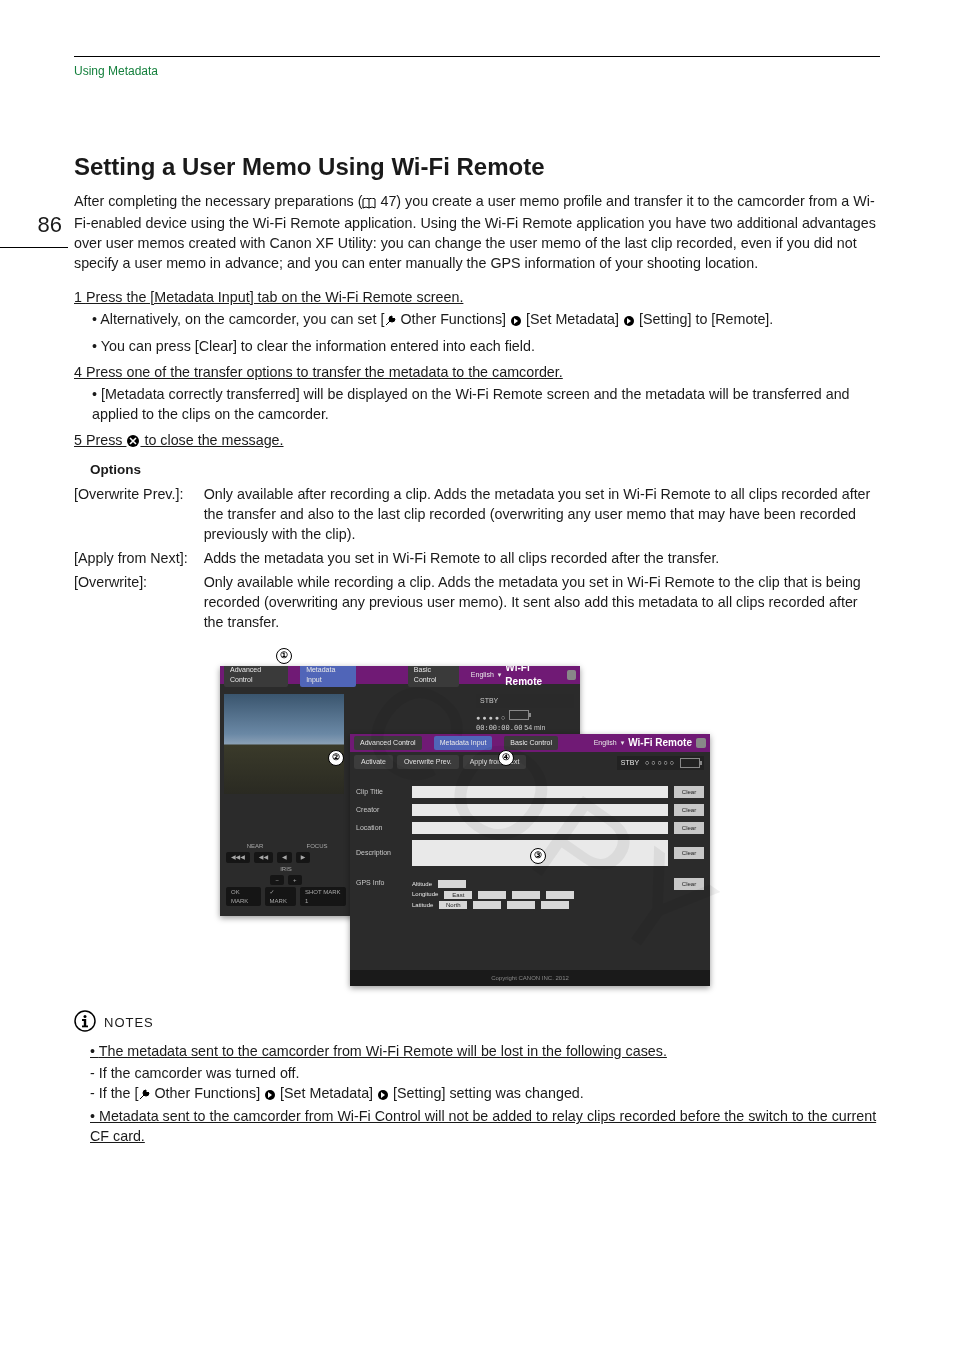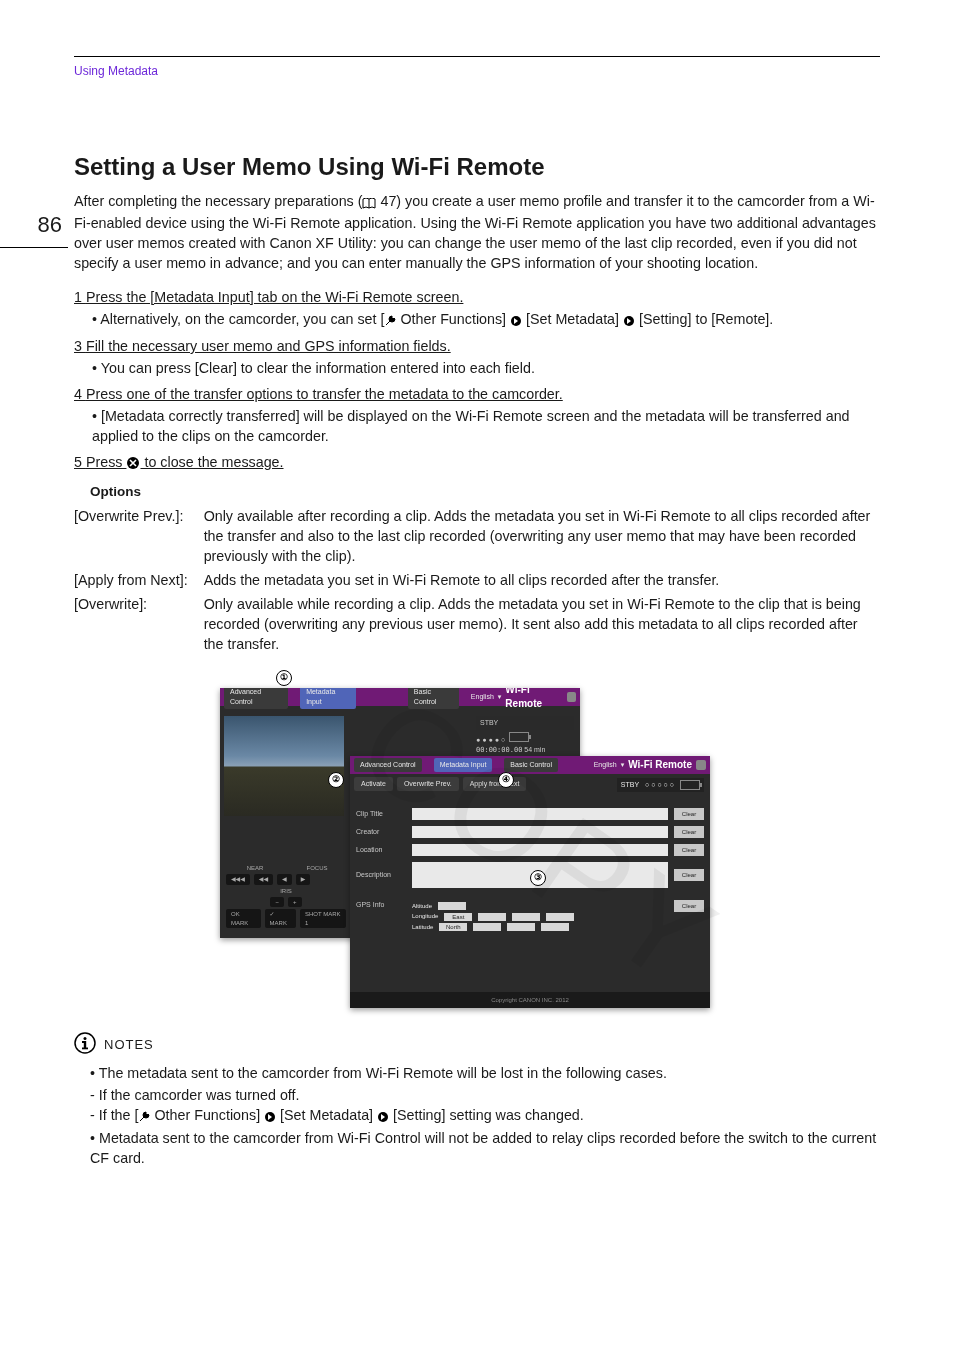--- a/index.html
+++ b/index.html
@@ -15,21 +15,21 @@
   .page {
     padding: 56px 74px 40px 74px;
     position: relative;
   }
   .top-rule {
     border-top: 1px solid #000;
     margin-bottom: 6px;
   }
   .running-head {
     font-size: 12px;
-    color: #6d28d9;
+    color: #15803d;
     margin-bottom: 70px;
   }
   .page-number-wrap {
     position: absolute;
     left: 0;
     top: 210px;
     width: 62px;
     text-align: right;
     border-bottom: 1px solid #000;
     padding: 0 6px 6px 0;
@@ -182,21 +182,21 @@
     text-align:center; font-size:9px; line-height:13px; background:#fff; color:#000; font-weight:600;
     z-index:10;
   }
   
   .notes-head {
     display:flex; align-items:center; gap:8px; margin: 18px 0 6px 0;
   }
   .notes-title { font-size:13px; letter-spacing:1px;}
   .notes ul { margin:0; padding-left:16px; list-style:none;}
   .notes ul li::before { content:"• "; }
-  .notes ul li { margin:2px 0;}
+  .notes ul li { margin:2px 0;text-decoration:underline;}
   .sub-dash { margin-left:16px; }
   .sub-dash::before { content:"- "; }
 </style>
 </head>
 <body>
 
 <div class="page">
   <div class="top-rule"></div>
   <div class="running-head">Using Metadata</div>
 
@@ -220,21 +220,20 @@
           <path d="M8 1 A3 3 0 1 0 11 4 L10 3 L9 4 L8 3 Z M6 6 L2 10" fill="#000" stroke="#000" stroke-width="1"></path>
         </svg></span><span> Other Functions] </span><span class="inline-icon arrow-icon"><svg width="12" height="12" viewBox="0 0 12 12">
           <circle cx="6" cy="6" r="5" fill="#000"></circle>
           <path d="M4 3 L8 6 L4 9 Z" fill="#fff"></path>
         </svg></span><span> [Set Metadata] </span><span class="inline-icon arrow-icon"><svg width="12" height="12" viewBox="0 0 12 12">
           <circle cx="6" cy="6" r="5" fill="#000"></circle>
           <path d="M4 3 L8 6 L4 9 Z" fill="#fff"></path>
         </svg></span><span> [Setting] to [Remote].</span>
   </div>
 
-  <div class="step">3 <span>Fill the necessary user memo and GPS information fields.</span></div>
   <div class="sub sub-bullet">You can press [Clear] to clear the information entered into each field.</div>
 
   <div class="step">4 <span>Press one of the transfer options to transfer the metadata to the camcorder.</span></div>
   <div class="sub sub-bullet">[Metadata correctly transferred] will be displayed on the Wi-Fi Remote screen and the metadata will be transferred and applied to the clips on the camcorder.</div>
 
   <div class="step">5 <span>Press </span><span class="inline-icon x-icon"><svg width="14" height="14" viewBox="0 0 14 14">
           <circle cx="7" cy="7" r="6" fill="#000"></circle>
           <path d="M4 4 L10 10 M10 4 L4 10" stroke="#fff" stroke-width="1.6"></path>
         </svg></span><span> to close the message.</span></div>
 

